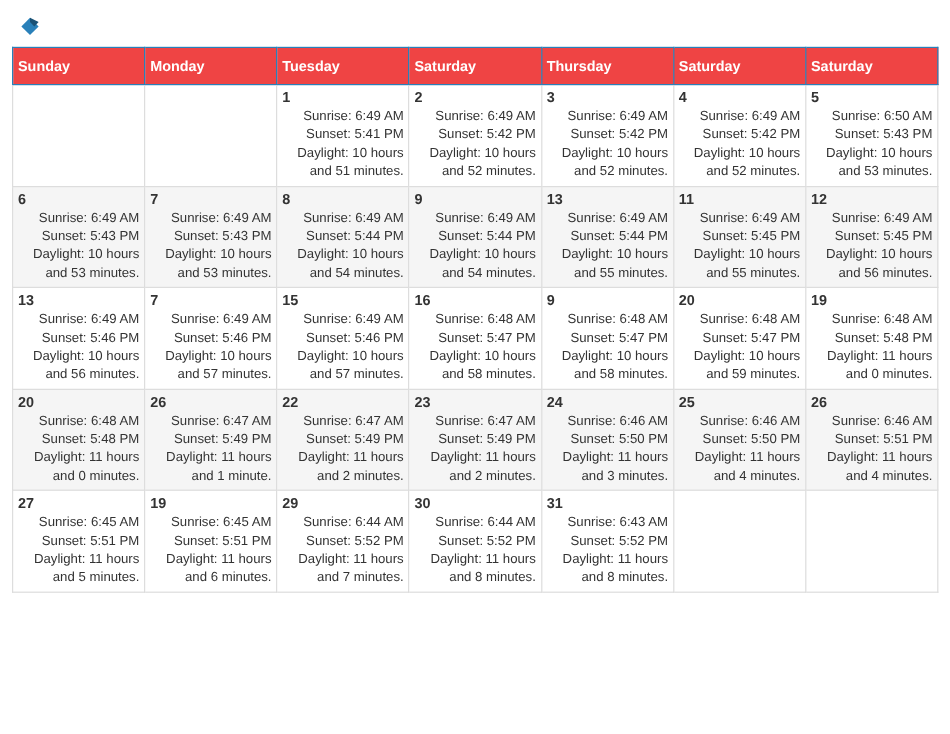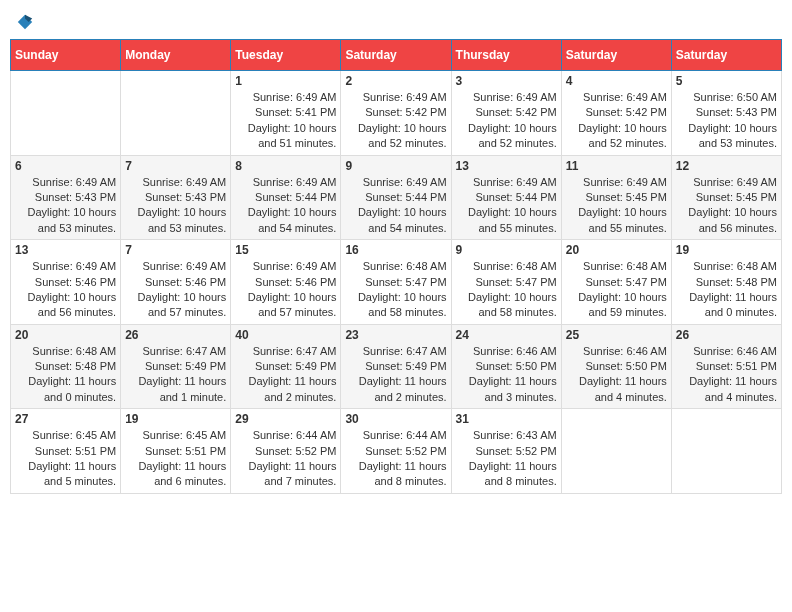--- a/index.html
+++ b/index.html
@@ -256,21 +256,21 @@
 Sunset: 5:48 PM
 Daylight: 11 hours and 0 minutes.</div>
         </td>
         <td>
           <span class="day-num">26</span>
           <div class="day-info">Sunrise: 6:47 AM
 Sunset: 5:49 PM
 Daylight: 11 hours and 1 minute.</div>
         </td>
         <td>
-          <span class="day-num">40</span>
+          <span class="day-num">22</span>
           <div class="day-info">Sunrise: 6:47 AM
 Sunset: 5:49 PM
 Daylight: 11 hours and 2 minutes.</div>
         </td>
         <td>
           <span class="day-num">23</span>
           <div class="day-info">Sunrise: 6:47 AM
 Sunset: 5:49 PM
 Daylight: 11 hours and 2 minutes.</div>
         </td>

